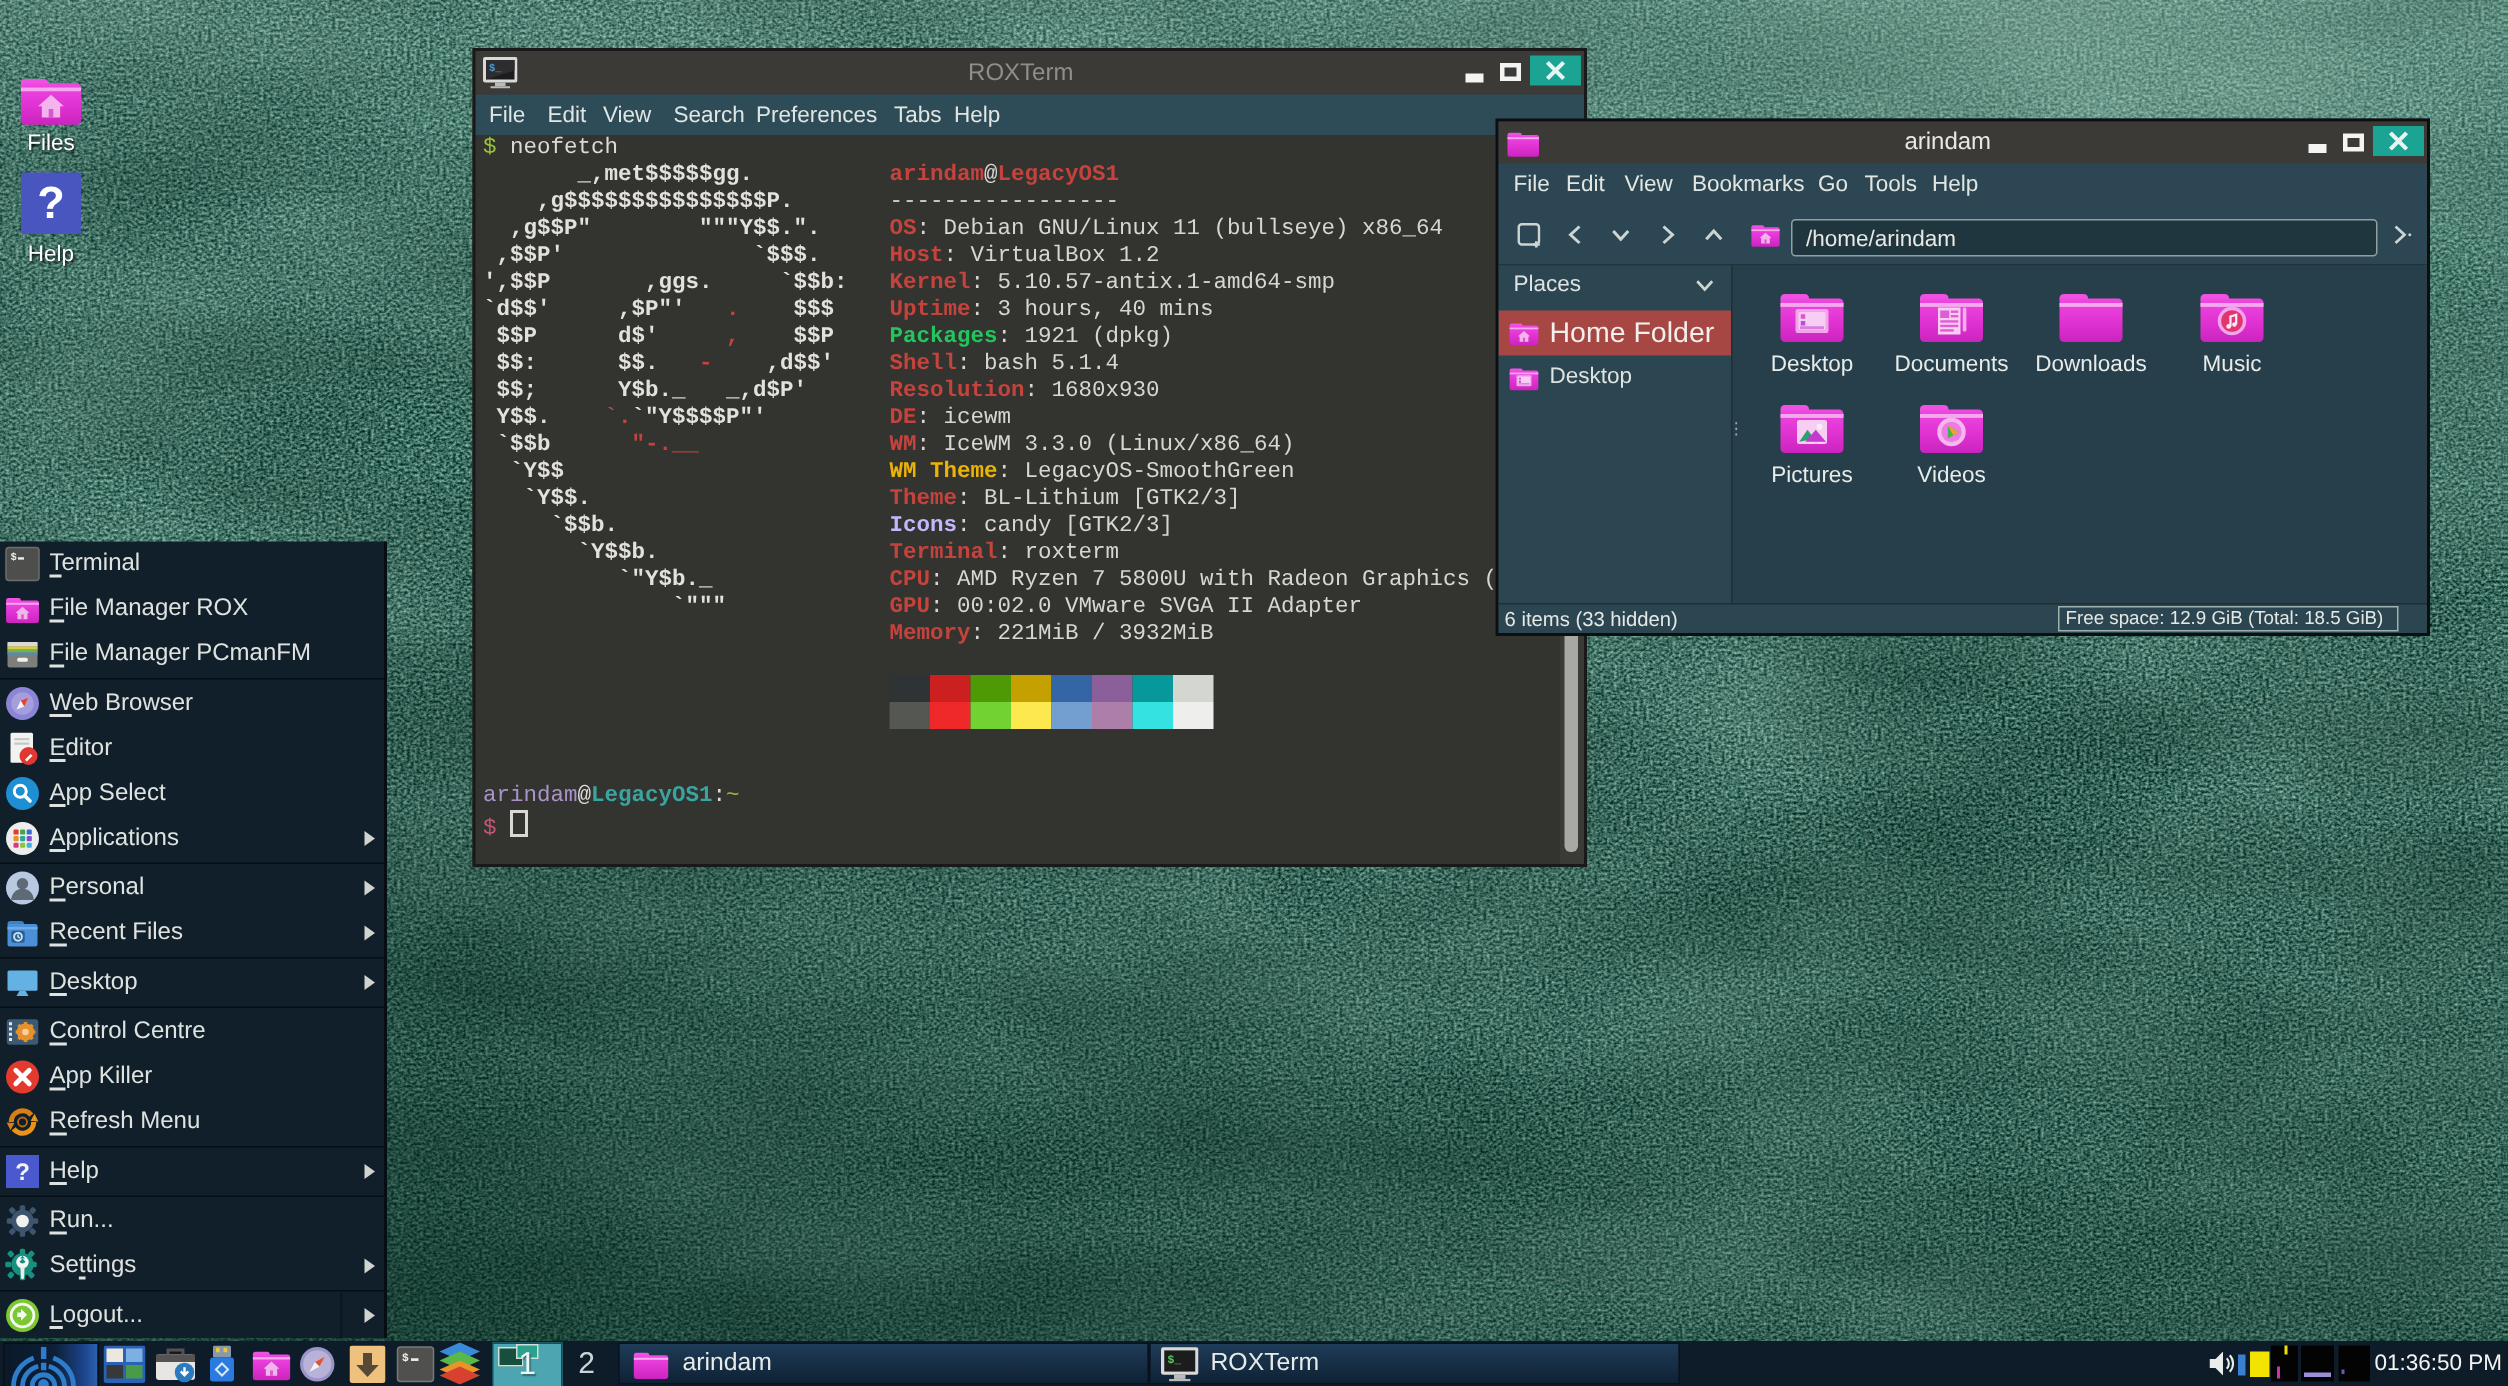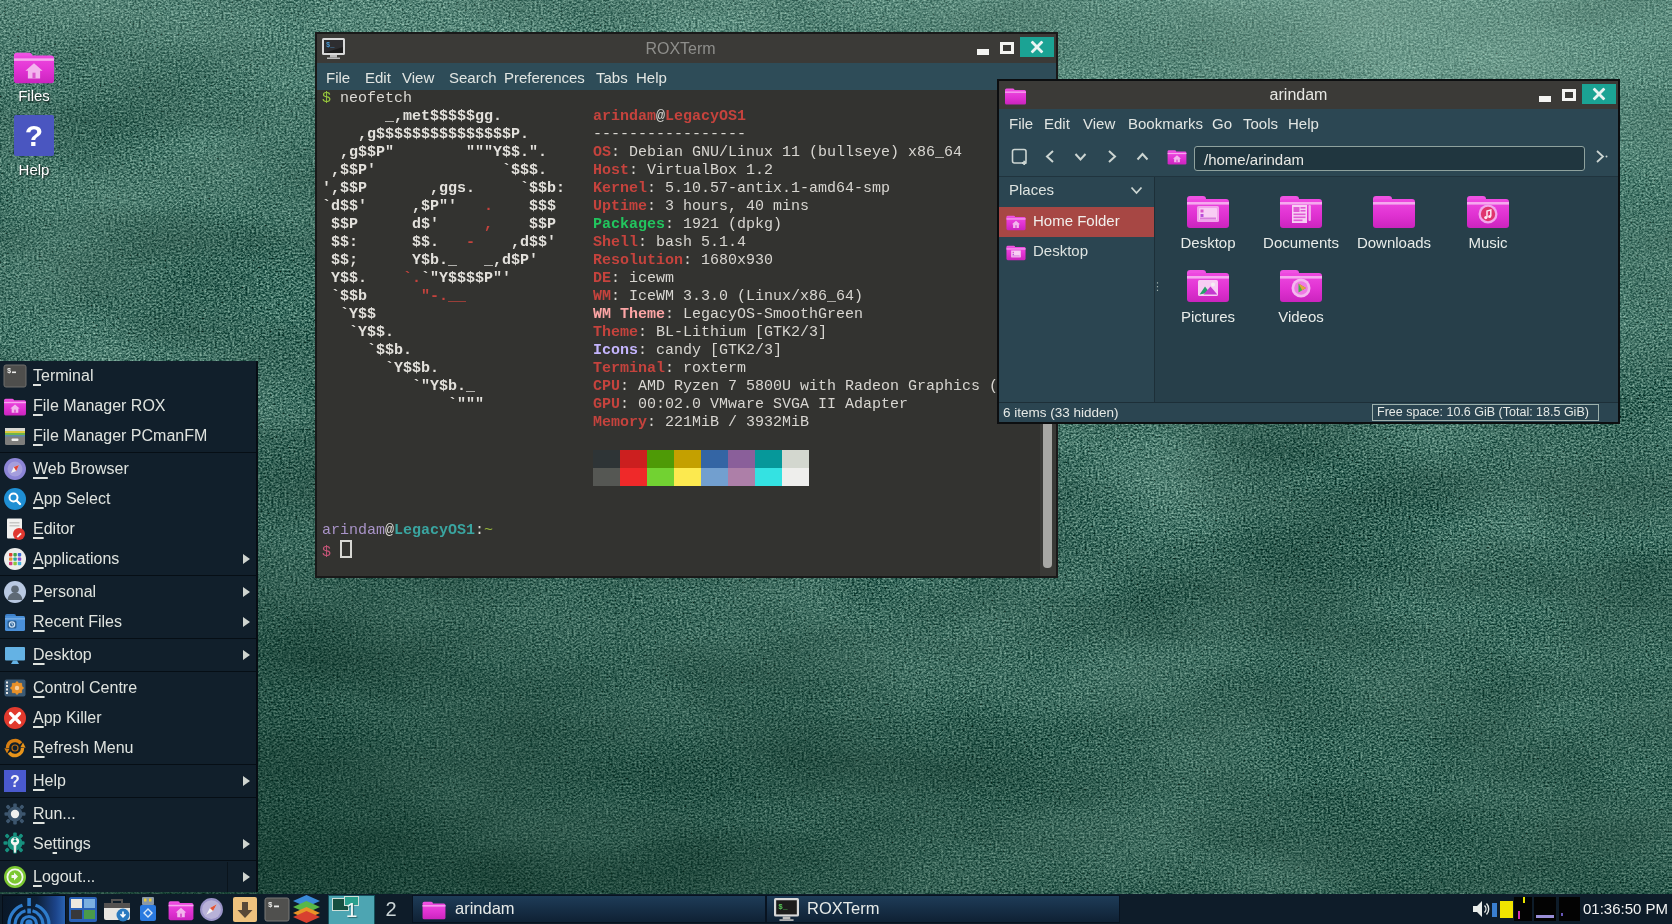--- a/index.html
+++ b/index.html
@@ -195,21 +195,21 @@
 -----------------
 <b style="color:#c5433d">OS</b>: Debian GNU/Linux 11 (bullseye) x86_64
 <b style="color:#c5433d">Host</b>: VirtualBox 1.2
 <b style="color:#c5433d">Kernel</b>: 5.10.57-antix.1-amd64-smp
 <b style="color:#c5433d">Uptime</b>: 3 hours, 40 mins
 <b style="color:#22c55e">Packages</b>: 1921 (dpkg)
 <b style="color:#c5433d">Shell</b>: bash 5.1.4
 <b style="color:#c5433d">Resolution</b>: 1680x930
 <b style="color:#c5433d">DE</b>: icewm
 <b style="color:#c5433d">WM</b>: IceWM 3.3.0 (Linux/x86_64)
-<b style="color:#fca5a5">WM Theme</b>: LegacyOS-SmoothGreen
+<b style="color:#eab308">WM Theme</b>: LegacyOS-SmoothGreen
 <b style="color:#c5433d">Theme</b>: BL-Lithium [GTK2/3]
 <b style="color:#c4b5fd">Icons</b>: candy [GTK2/3]
 <b style="color:#c5433d">Terminal</b>: roxterm
 <b style="color:#c5433d">CPU</b>: AMD Ryzen 7 5800U with Radeon Graphics (4) @
 <b style="color:#c5433d">GPU</b>: 00:02.0 VMware SVGA II Adapter
 <b style="color:#c5433d">Memory</b>: 221MiB / 3932MiB</pre>
   <div class="abs" style="left:276px;top:416px;width:216px;height:36px">
     <div class="abs" style="left:0;top:0;width:27px;height:18px;background:#2e3436"></div>
     <div class="abs" style="left:27px;top:0;width:27px;height:18px;background:#cc1f1f"></div>
     <div class="abs" style="left:54px;top:0;width:27px;height:18px;background:#4e9a06"></div>
@@ -285,21 +285,21 @@
   <div class="abs" style="left:0;top:95px;width:619px;height:1px;background:#20343e"></div>
   <div class="abs" style="left:0;top:96px;width:155px;height:225px;background:#2b4551">
     <div class="abs" style="left:10px;top:4px;color:#dde3e0;font-size:15px">Places</div>
     <svg class="abs" style="left:131px;top:9px" width="13" height="9" viewBox="0 0 13 9">
         <path d="M1.5 1.5 L6.5 7 L11.5 1.5" stroke="#ccd5d2" stroke-width="1.8" fill="none"></path>
       </svg>
     <div class="abs" style="left:0;top:30px;width:155px;height:30px;background:#a74744">
       <svg class="abs" style="left:7px;top:6px" width="20" height="18" viewBox="0 0 44 38">
           <use href="#folderhome"></use>
         </svg>
-      <div class="abs" style="left:34px;top:5px;color:#f2efec;font-size:15px">Home Folder</div>
+      <div class="abs" style="left:34px;top:5px;color:#f2efec;font-size:19px">Home Folder</div>
     </div>
     <div class="abs" style="left:0;top:60px;width:155px;height:30px">
       <svg class="abs" style="left:7px;top:6px" width="20" height="18" viewBox="0 0 44 38">
           <use href="#fdesktop"></use>
         </svg>
       <div class="abs" style="left:34px;top:5px;color:#dde3e0;font-size:15px">Desktop</div>
     </div>
   </div>
   <div class="abs" style="left:155px;top:96px;width:464px;height:225px;background:#273f4a;border-left:1px solid #1d2f38;box-sizing:border-box">
     <div class="abs" style="left:-3px;top:107px;color:#9fb0ac;font-size:11px;line-height:5px">⋮</div>
@@ -335,21 +335,21 @@
       <div>Pictures</div>
     </div>
   <div class="fmitem" style="left:280px;top:184px">
       <svg width="44" height="38" viewBox="0 0 44 38">
         <use href="#fvids"></use>
       </svg>
       <div>Videos</div>
     </div>
   <div class="abs" style="left:0;top:321px;width:619px;height:20px;background:#2b4551;border-top:1px solid #1d2f38;box-sizing:border-box">
     <div class="abs" style="left:4px;top:2px;font-size:13.5px;color:#e5e9e6">6 items (33 hidden)</div>
-    <div class="abs" style="left:373px;top:1px;width:227px;height:17px;border:1px solid #9db1ad;font-size:12.5px;color:#e5e9e6;line-height:15px;padding-left:4px;box-sizing:border-box">Free space: 10.6 GiB (Total: 18.5 GiB)</div>
+    <div class="abs" style="left:373px;top:1px;width:227px;height:17px;border:1px solid #9db1ad;font-size:12.5px;color:#e5e9e6;line-height:15px;padding-left:4px;box-sizing:border-box">Free space: 12.9 GiB (Total: 18.5 GiB)</div>
   </div>
 </div>
 
 <div id="menu" class="abs">
 <div class="mi">
       <svg class="ic" viewBox="0 0 24 24">
         <rect x="1" y="1" width="22" height="22" rx="2" fill="#4e4e4c" stroke="#6e6e6c"></rect>
         <text x="4" y="9" font-size="7" fill="#ececea" font-family="Liberation Mono" font-weight="bold">$</text>
         <rect x="9" y="7.5" width="4" height="1.6" fill="#ececea"></rect>
       </svg>
@@ -379,35 +379,35 @@
       <svg class="ic" viewBox="0 0 24 24">
         <circle cx="12" cy="12" r="11" fill="#8c85d6"></circle>
         <circle cx="12" cy="12" r="7.5" fill="#a59edd"></circle>
         <path d="M8 16 L10.8 10 L16 8 L13.2 14 Z" fill="#f4f4f4"></path>
         <path d="M16 8 L13.2 14 L10.8 10 Z" fill="#e04438"></path>
       </svg>
       <div class="tx"><u>W</u>eb Browser</div>
     </div>
 <div class="mi">
       <svg class="ic" viewBox="0 0 24 24">
-        <circle cx="12" cy="12" r="11" fill="#1f8fd4"></circle>
-        <circle cx="10.5" cy="10.5" r="4" fill="none" stroke="#fff" stroke-width="2"></circle>
-        <path d="M13.5 13.5 L17 17" stroke="#fff" stroke-width="2.4" stroke-linecap="round"></path>
-      </svg>
-      <div class="tx"><u>A</u>pp Select</div>
-    </div>
-<div class="mi">
-      <svg class="ic" viewBox="0 0 24 24">
         <rect x="4" y="1.5" width="15" height="20" rx="1" fill="#f2f2f0"></rect>
         <rect x="6.5" y="5" width="10" height="1.5" fill="#c8c8c6"></rect>
         <rect x="6.5" y="8" width="10" height="1.5" fill="#c8c8c6"></rect>
         <circle cx="16" cy="17" r="6" fill="#e03830"></circle>
         <path d="M13 19.5 l4.5 -4.5 l1.5 1.5 l-4.5 4.5 z" fill="#f8f8f8" transform="scale(0.85) translate(3,3.4)"></path>
       </svg>
       <div class="tx"><u>E</u>ditor</div>
+    </div>
+<div class="mi">
+      <svg class="ic" viewBox="0 0 24 24">
+        <circle cx="12" cy="12" r="11" fill="#1f8fd4"></circle>
+        <circle cx="10.5" cy="10.5" r="4" fill="none" stroke="#fff" stroke-width="2"></circle>
+        <path d="M13.5 13.5 L17 17" stroke="#fff" stroke-width="2.4" stroke-linecap="round"></path>
+      </svg>
+      <div class="tx"><u>A</u>pp Select</div>
     </div>
 <div class="mi">
       <svg class="ic" viewBox="0 0 24 24">
         <circle cx="12" cy="12" r="11" fill="#ededeb"></circle>
         <rect x="6" y="6" width="3.4" height="3.4" rx="0.8" fill="#e03c30"></rect>
         <rect x="10.4" y="6" width="3.4" height="3.4" rx="0.8" fill="#44a648"></rect>
         <rect x="14.8" y="6" width="3.4" height="3.4" rx="0.8" fill="#3a6cd8"></rect>
         <rect x="6" y="10.4" width="3.4" height="3.4" rx="0.8" fill="#e8912a"></rect>
         <rect x="10.4" y="10.4" width="3.4" height="3.4" rx="0.8" fill="#28a8a0"></rect>
         <rect x="14.8" y="10.4" width="3.4" height="3.4" rx="0.8" fill="#8a4ad0"></rect>

